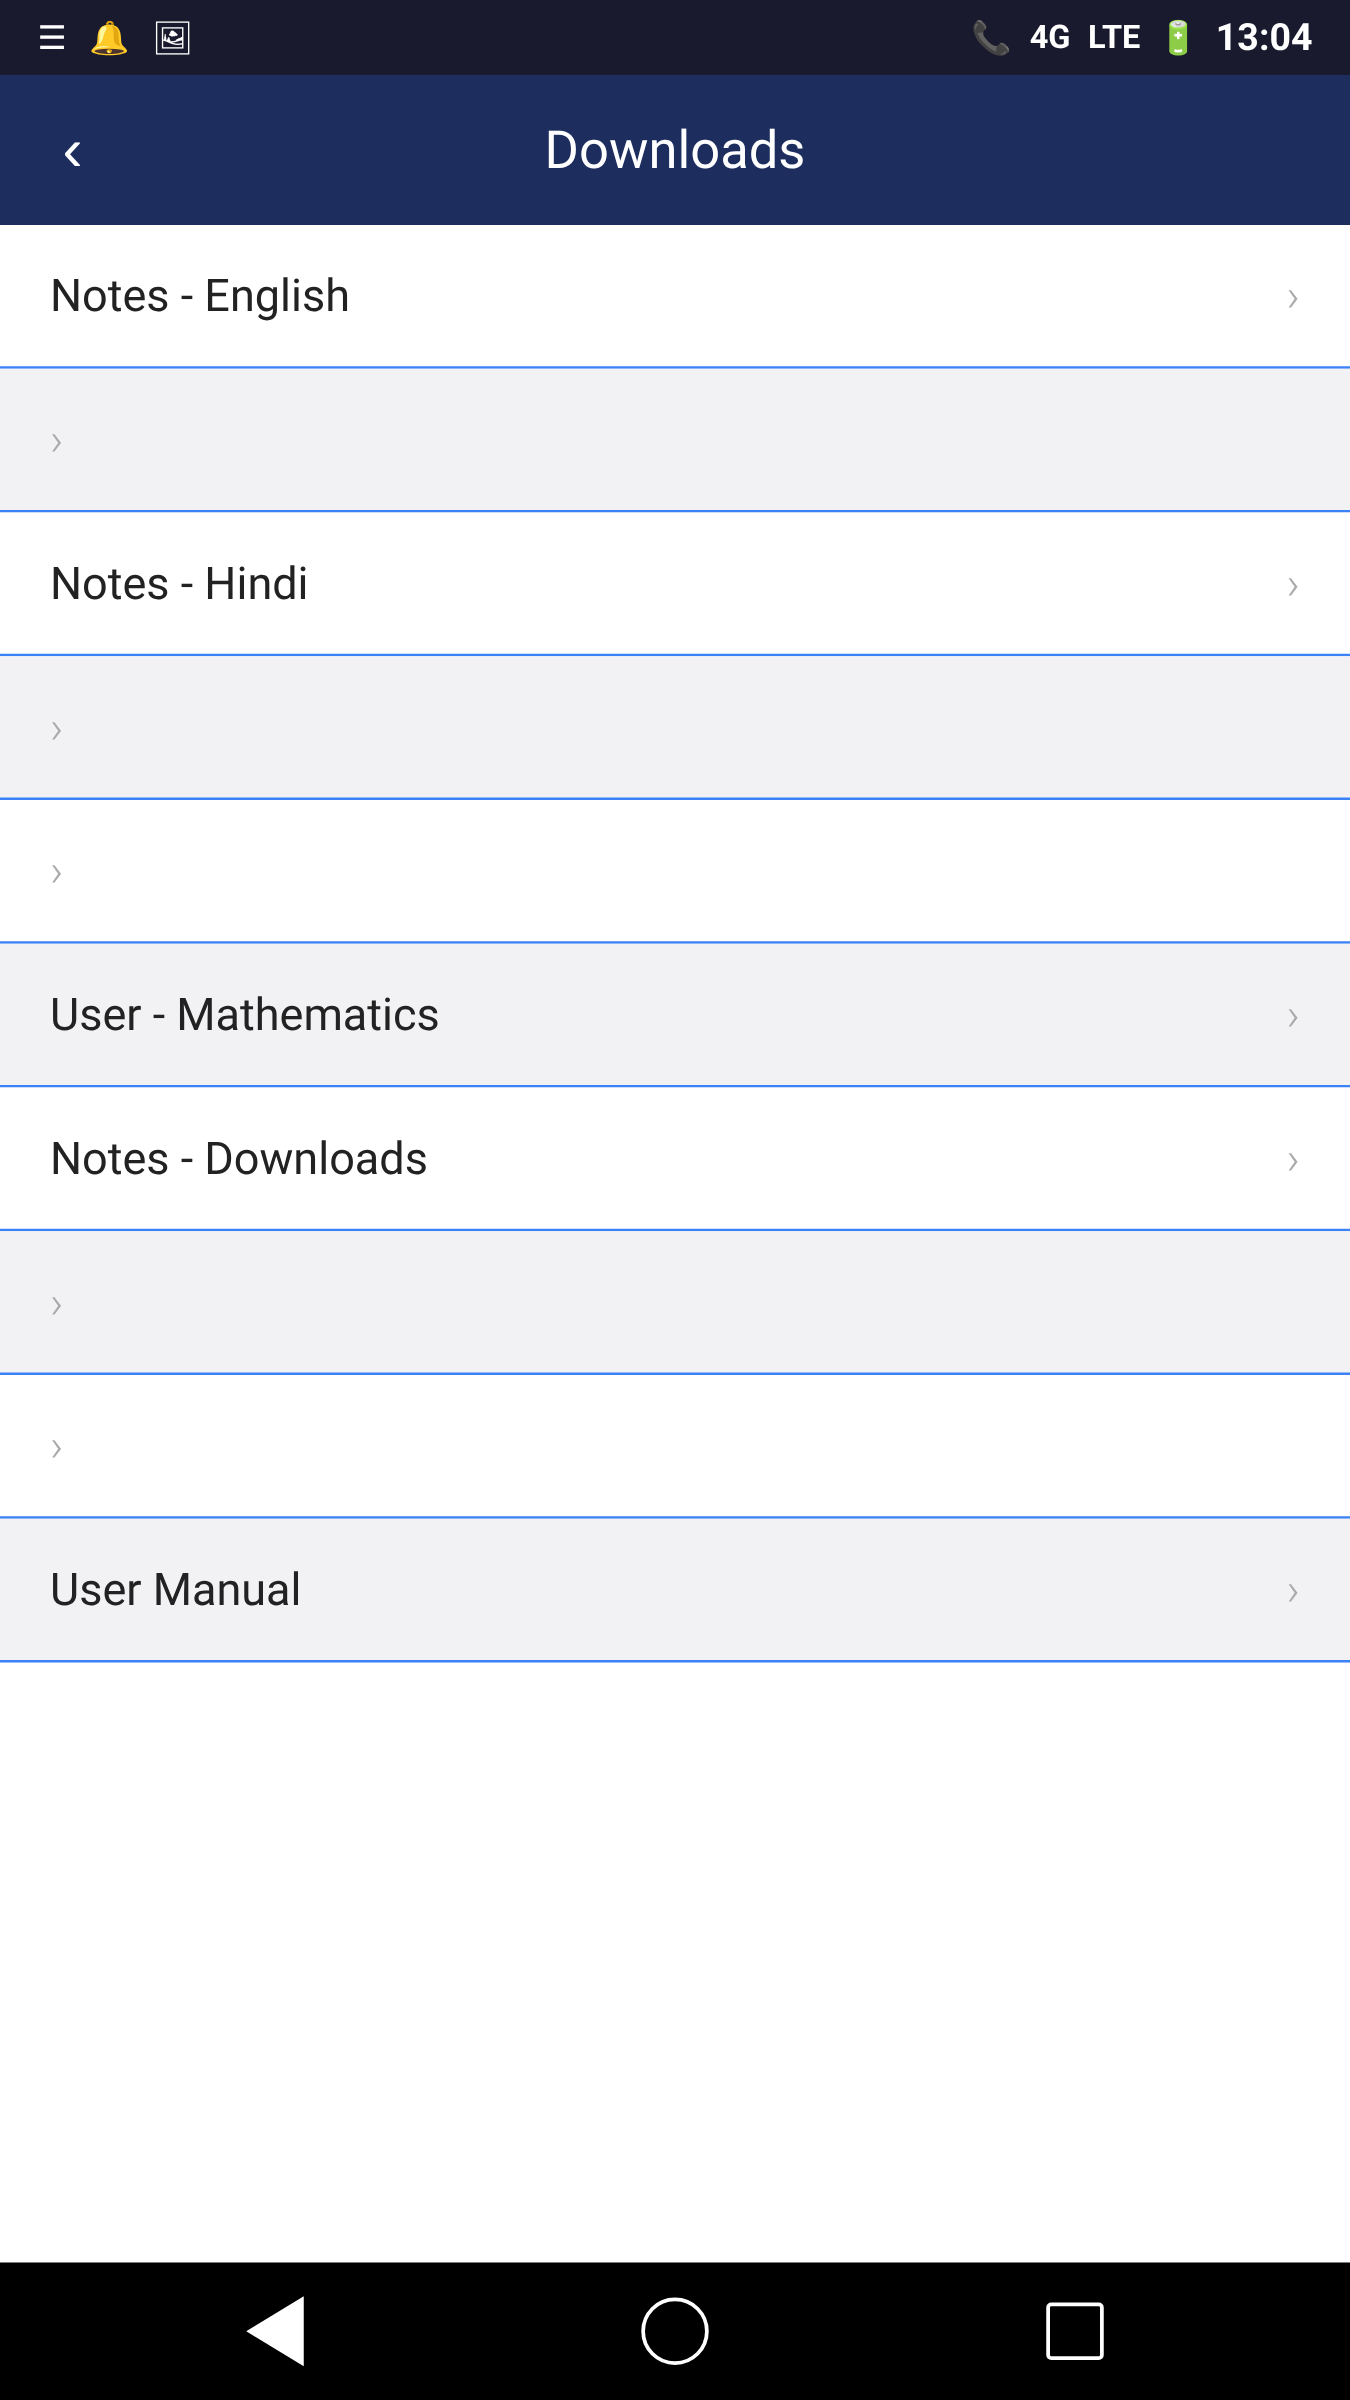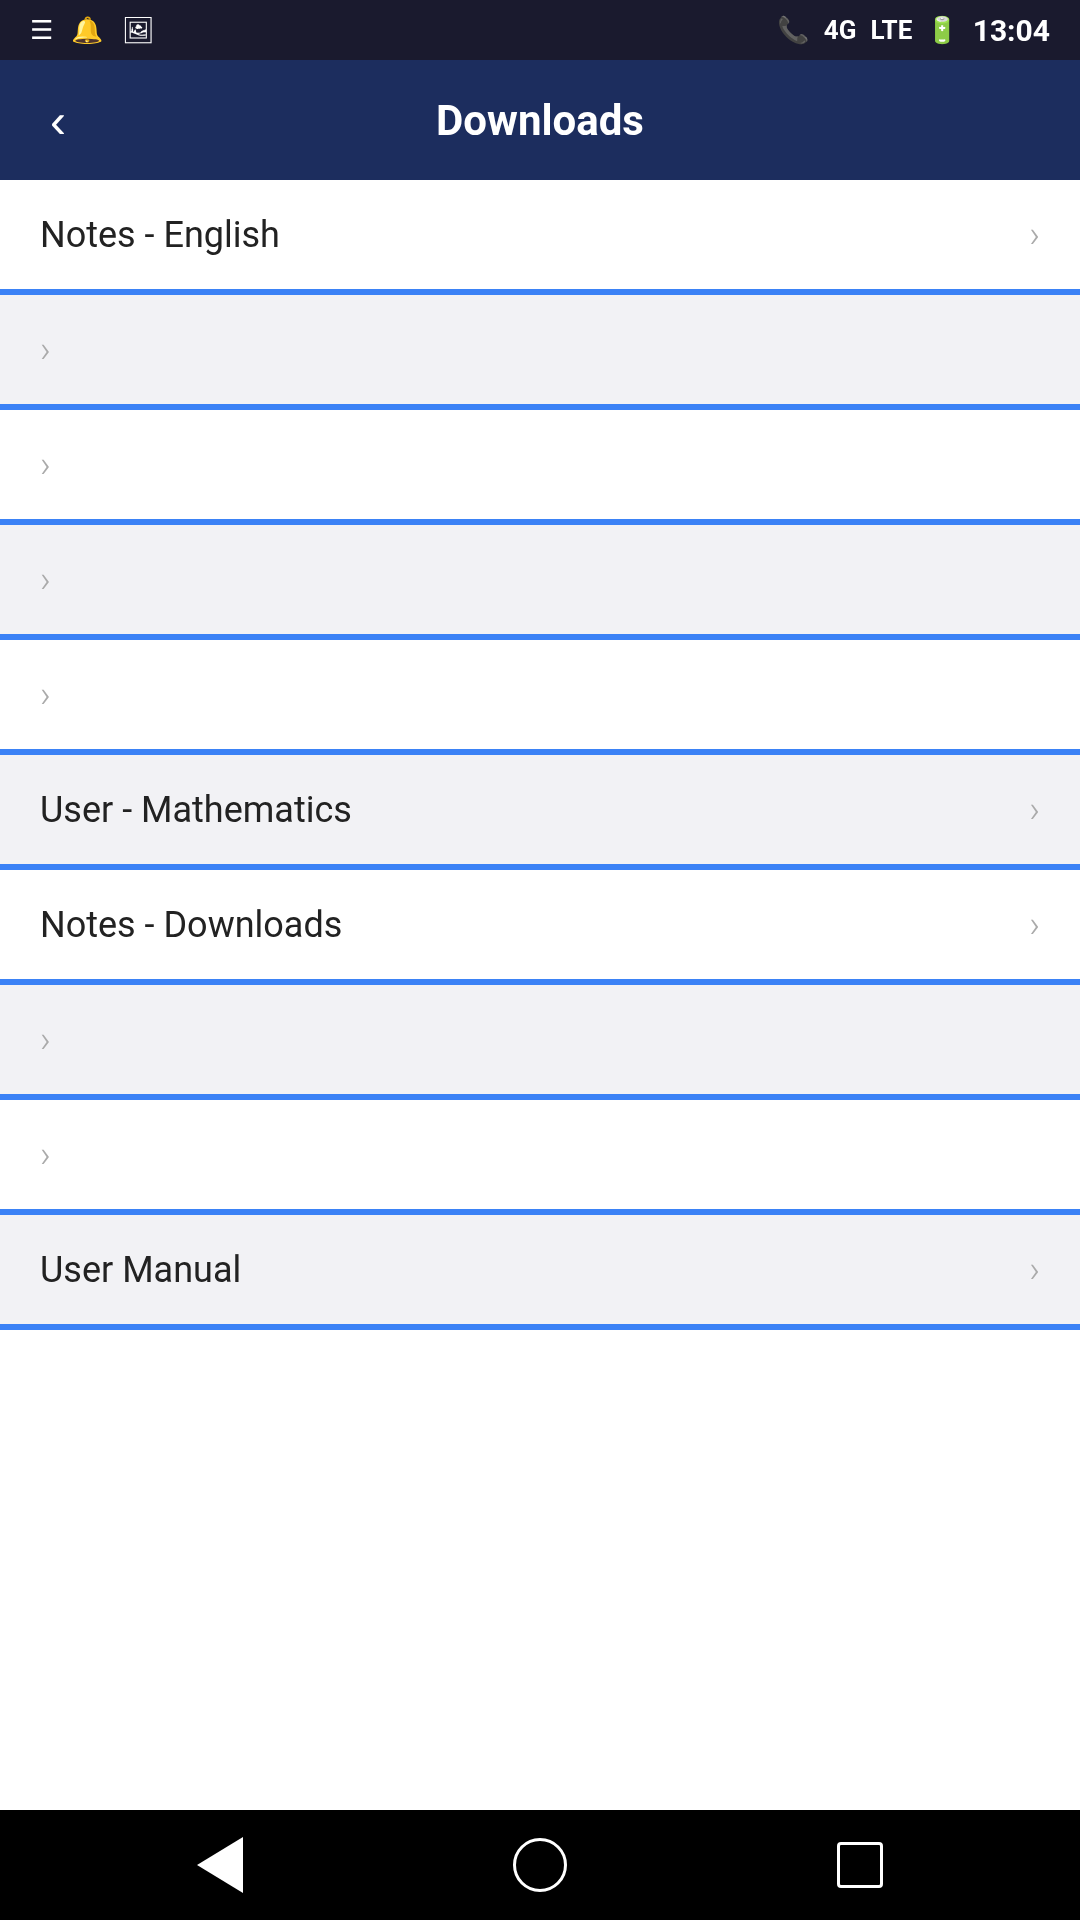--- a/index.html
+++ b/index.html
@@ -76,36 +76,36 @@
       align-items: center;
       justify-content: center;
     }
 
     .header-title {
       position: absolute;
       left: 50%;
       transform: translateX(-50%);
       color: white;
       font-size: 42px;
-      font-weight: 700;
+      font-weight: 400;
     }
 
     
     .content {
       flex: 1;
       background: white;
     }
 
     .list-item {
       display: flex;
       align-items: center;
       justify-content: space-between;
       padding: 0 40px;
       height: 115px;
-      border-bottom: 6px solid #3b82f6;
+      border-bottom: 2px solid #3b82f6;
       cursor: pointer;
       background: white;
     }
 
     .list-item:nth-child(even) {
       background: #f2f2f5;
     }
 
     .list-item-label {
       font-size: 36px;
@@ -191,20 +191,21 @@
 
 <div class="content" id="list-container">
 <div class="list-item">
       <span class="list-item-label">Notes - English</span>
       <span class="chevron-right">›</span>
     </div>
     <div class="list-item">
       <span class="chevron-right">›</span>
     </div>
     <div class="list-item">
+      <span class="list-item-label">Notes - Hindi</span>
       <span class="chevron-right">›</span>
     </div>
     <div class="list-item">
       <span class="chevron-right">›</span>
     </div>
     <div class="list-item">
       <span class="chevron-right">›</span>
     </div>
     <div class="list-item">
       <span class="list-item-label">User - Mathematics</span>

